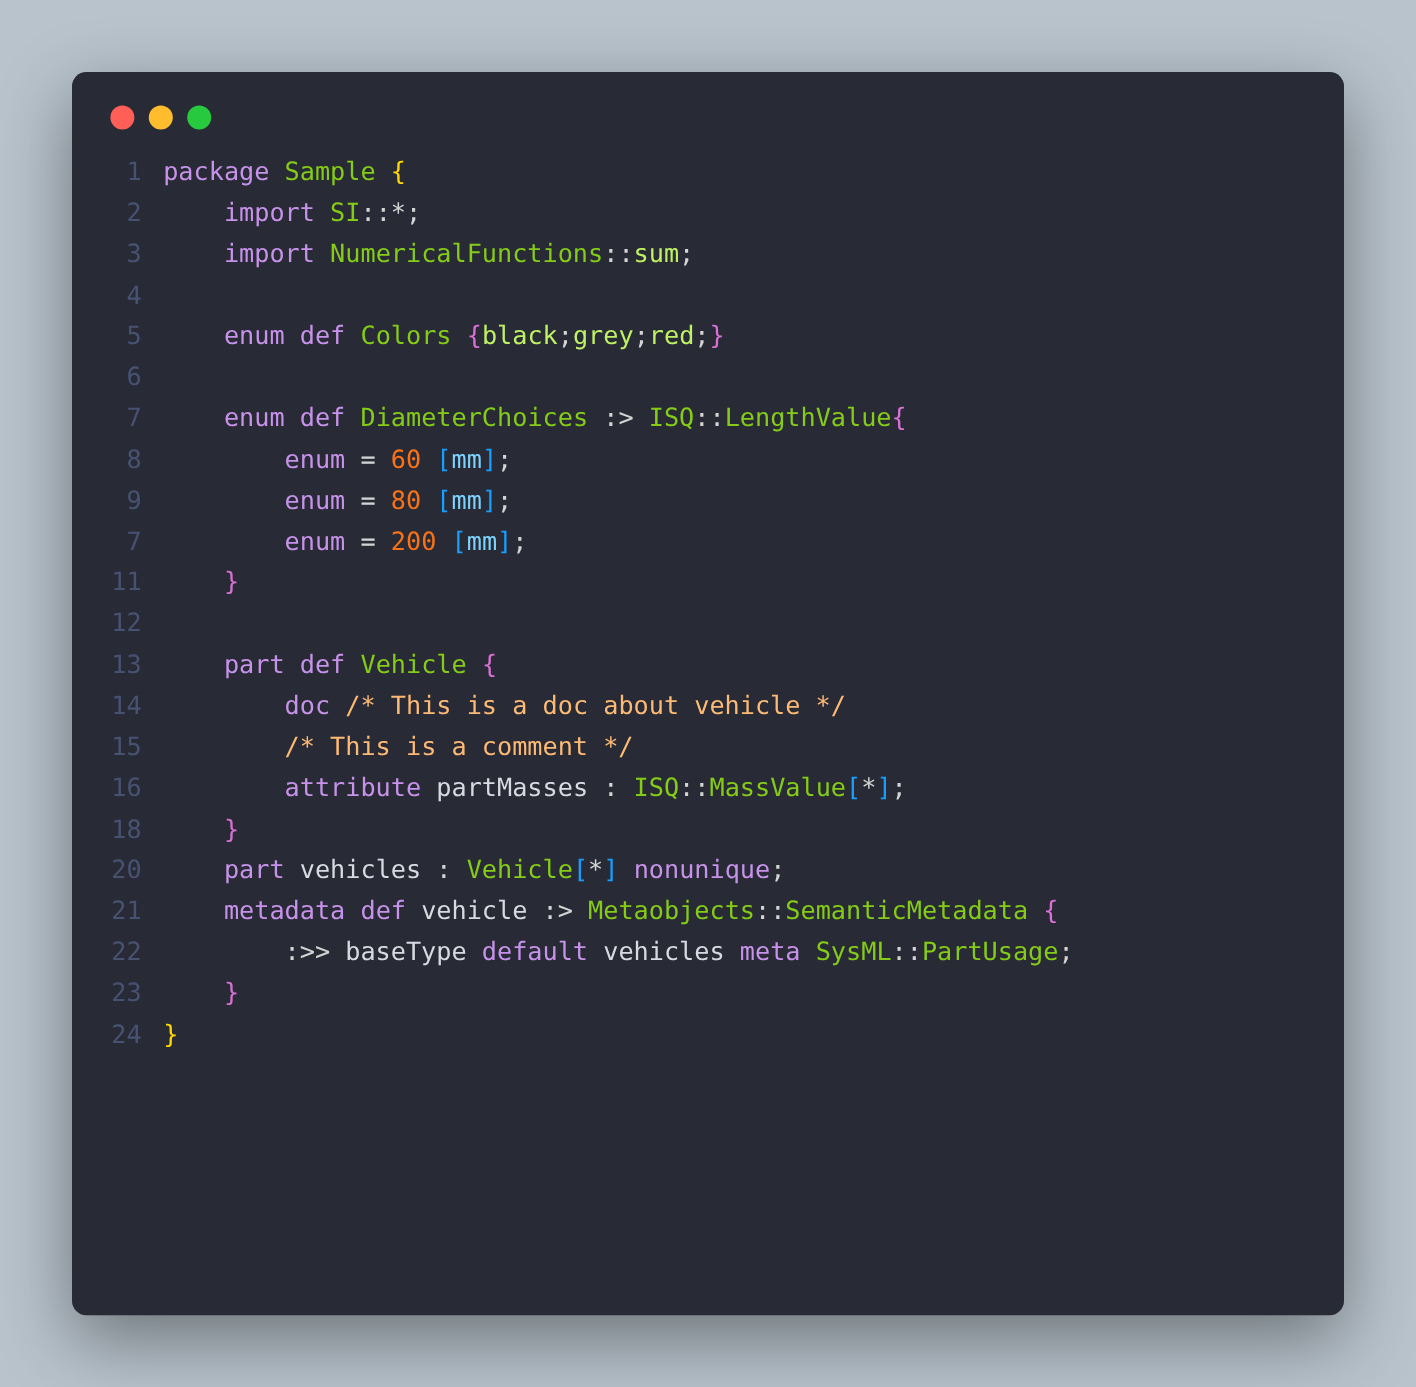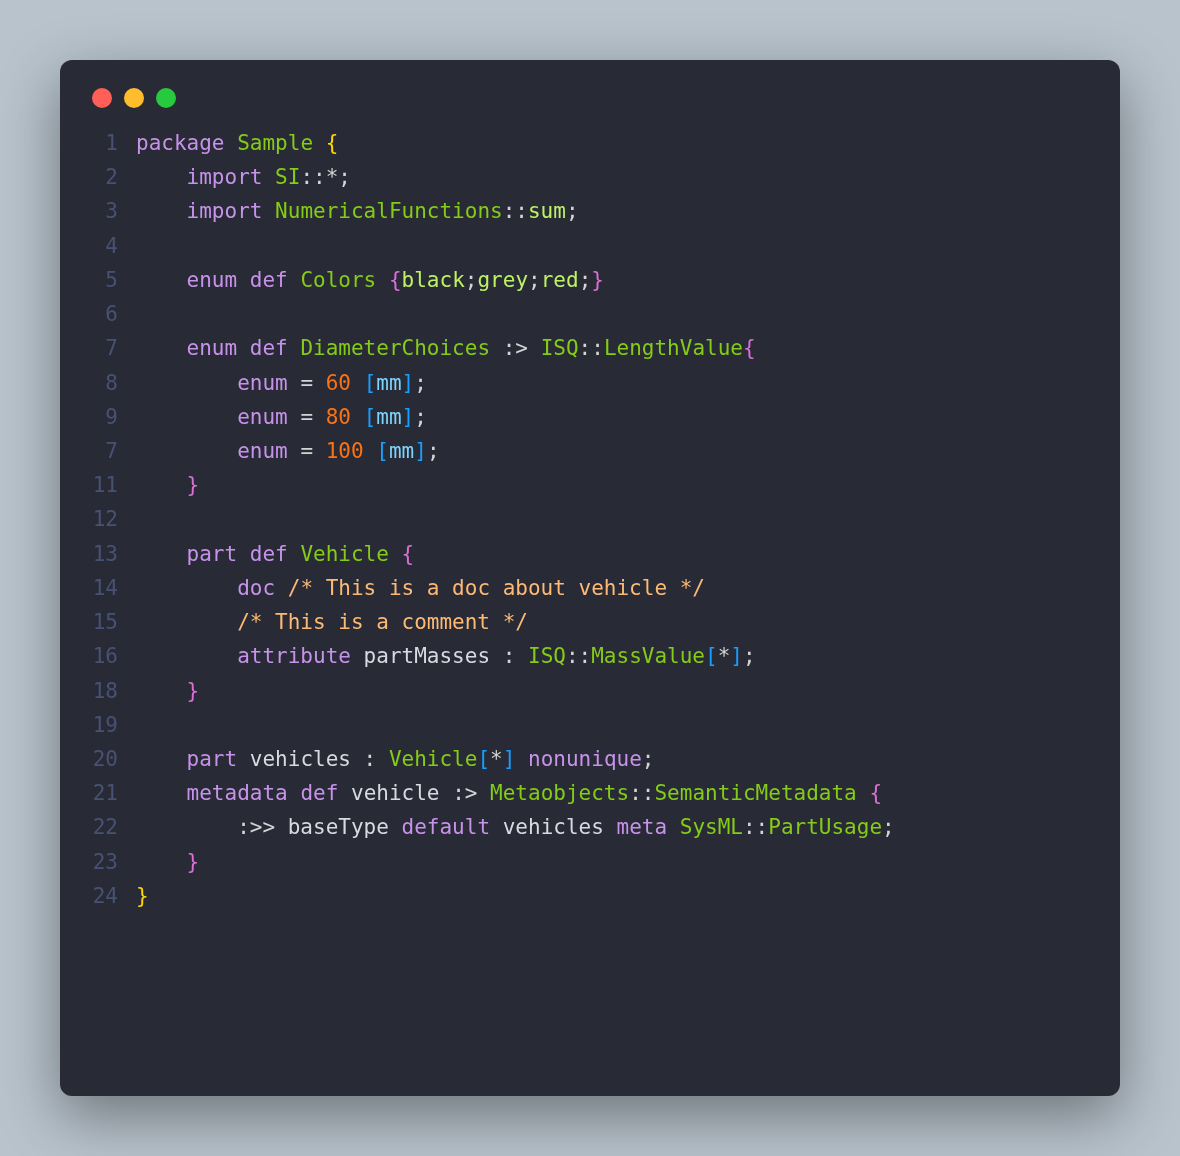--- a/index.html
+++ b/index.html
@@ -70,28 +70,27 @@
   <div class="code-area" id="code-area">
       <div class="line"><span class="gutter">1</span><span class="code"><span class="kw">package</span><span class="punc"> </span><span class="type">Sample</span><span class="punc"> </span><span class="brace">{</span></span></div>
       <div class="line"><span class="gutter">2</span><span class="code"><span class="punc">    </span><span class="kw">import</span><span class="punc"> </span><span class="type">SI</span><span class="dcolon">::</span><span class="punc">*</span><span class="punc">;</span></span></div>
       <div class="line"><span class="gutter">3</span><span class="code"><span class="punc">    </span><span class="kw">import</span><span class="punc"> </span><span class="type">NumericalFunctions</span><span class="dcolon">::</span><span class="func">sum</span><span class="punc">;</span></span></div>
       <div class="line"><span class="gutter">4</span><span class="code"><span class="punc"></span></span></div>
       <div class="line"><span class="gutter">5</span><span class="code"><span class="punc">    </span><span class="kw">enum</span><span class="punc"> </span><span class="kw">def</span><span class="punc"> </span><span class="type">Colors</span><span class="punc"> </span><span class="brace2">{</span><span class="func">black</span><span class="punc">;</span><span class="func">grey</span><span class="punc">;</span><span class="func">red</span><span class="punc">;</span><span class="brace2">}</span></span></div>
       <div class="line"><span class="gutter">6</span><span class="code"><span class="punc"></span></span></div>
       <div class="line"><span class="gutter">7</span><span class="code"><span class="punc">    </span><span class="kw">enum</span><span class="punc"> </span><span class="kw">def</span><span class="punc"> </span><span class="type">DiameterChoices</span><span class="punc"> :&gt; </span><span class="type">ISQ</span><span class="dcolon">::</span><span class="type">LengthValue</span><span class="brace2">{</span></span></div>
       <div class="line"><span class="gutter">8</span><span class="code"><span class="punc">        </span><span class="kw">enum</span><span class="punc"> = </span><span class="num">60</span><span class="punc"> </span><span class="brack">[</span><span class="unit">mm</span><span class="brack">]</span><span class="punc">;</span></span></div>
       <div class="line"><span class="gutter">9</span><span class="code"><span class="punc">        </span><span class="kw">enum</span><span class="punc"> = </span><span class="num">80</span><span class="punc"> </span><span class="brack">[</span><span class="unit">mm</span><span class="brack">]</span><span class="punc">;</span></span></div>
-      <div class="line"><span class="gutter">7</span><span class="code"><span class="punc">        </span><span class="kw">enum</span><span class="punc"> = </span><span class="num">100</span><span class="punc"> </span><span class="brack">[</span><span class="unit">mm</span><span class="brack">]</span><span class="punc">;</span></span></div>
+      <div class="line"><span class="gutter">7</span><span class="code"><span class="punc">        </span><span class="kw">enum</span><span class="punc"> = </span><span class="num">200</span><span class="punc"> </span><span class="brack">[</span><span class="unit">mm</span><span class="brack">]</span><span class="punc">;</span></span></div>
       <div class="line"><span class="gutter">11</span><span class="code"><span class="punc">    </span><span class="brace2">}</span></span></div>
       <div class="line"><span class="gutter">12</span><span class="code"><span class="punc"></span></span></div>
       <div class="line"><span class="gutter">13</span><span class="code"><span class="punc">    </span><span class="kw">part</span><span class="punc"> </span><span class="kw">def</span><span class="punc"> </span><span class="type">Vehicle</span><span class="punc"> </span><span class="brace2">{</span></span></div>
       <div class="line"><span class="gutter">14</span><span class="code"><span class="punc">        </span><span class="kw">doc</span><span class="punc"> </span><span class="comm">/* This is a doc about vehicle */</span></span></div>
       <div class="line"><span class="gutter">15</span><span class="code"><span class="punc">        </span><span class="comm">/* This is a comment */</span></span></div>
       <div class="line"><span class="gutter">16</span><span class="code"><span class="punc">        </span><span class="kw">attribute</span><span class="punc"> </span><span class="pale">partMasses</span><span class="punc"> : </span><span class="type">ISQ</span><span class="dcolon">::</span><span class="type">MassValue</span><span class="brack">[</span><span class="punc">*</span><span class="brack">]</span><span class="punc">;</span></span></div>
       <div class="line"><span class="gutter">18</span><span class="code"><span class="punc">    </span><span class="brace2">}</span></span></div>
-      <div class="line"><span class="gutter">19</span><span class="code"><span class="punc"></span></span></div>
       <div class="line"><span class="gutter">20</span><span class="code"><span class="punc">    </span><span class="kw">part</span><span class="punc"> </span><span class="pale">vehicles</span><span class="punc"> : </span><span class="type">Vehicle</span><span class="brack">[</span><span class="punc">*</span><span class="brack">]</span><span class="punc"> </span><span class="kw">nonunique</span><span class="punc">;</span></span></div>
       <div class="line"><span class="gutter">21</span><span class="code"><span class="punc">    </span><span class="kw">metadata</span><span class="punc"> </span><span class="kw">def</span><span class="punc"> </span><span class="pale">vehicle</span><span class="punc"> :&gt; </span><span class="type">Metaobjects</span><span class="dcolon">::</span><span class="type">SemanticMetadata</span><span class="punc"> </span><span class="brace2">{</span></span></div>
       <div class="line"><span class="gutter">22</span><span class="code"><span class="punc">        :&gt;&gt; </span><span class="pale">baseType</span><span class="punc"> </span><span class="kw">default</span><span class="punc"> </span><span class="pale">vehicles</span><span class="punc"> </span><span class="kw">meta</span><span class="punc"> </span><span class="type">SysML</span><span class="dcolon">::</span><span class="type">PartUsage</span><span class="punc">;</span></span></div>
       <div class="line"><span class="gutter">23</span><span class="code"><span class="punc">    </span><span class="brace2">}</span></span></div>
       <div class="line"><span class="gutter">24</span><span class="code"><span class="brace">}</span></span></div>
     </div>
 </div>
 
 </body></html>

